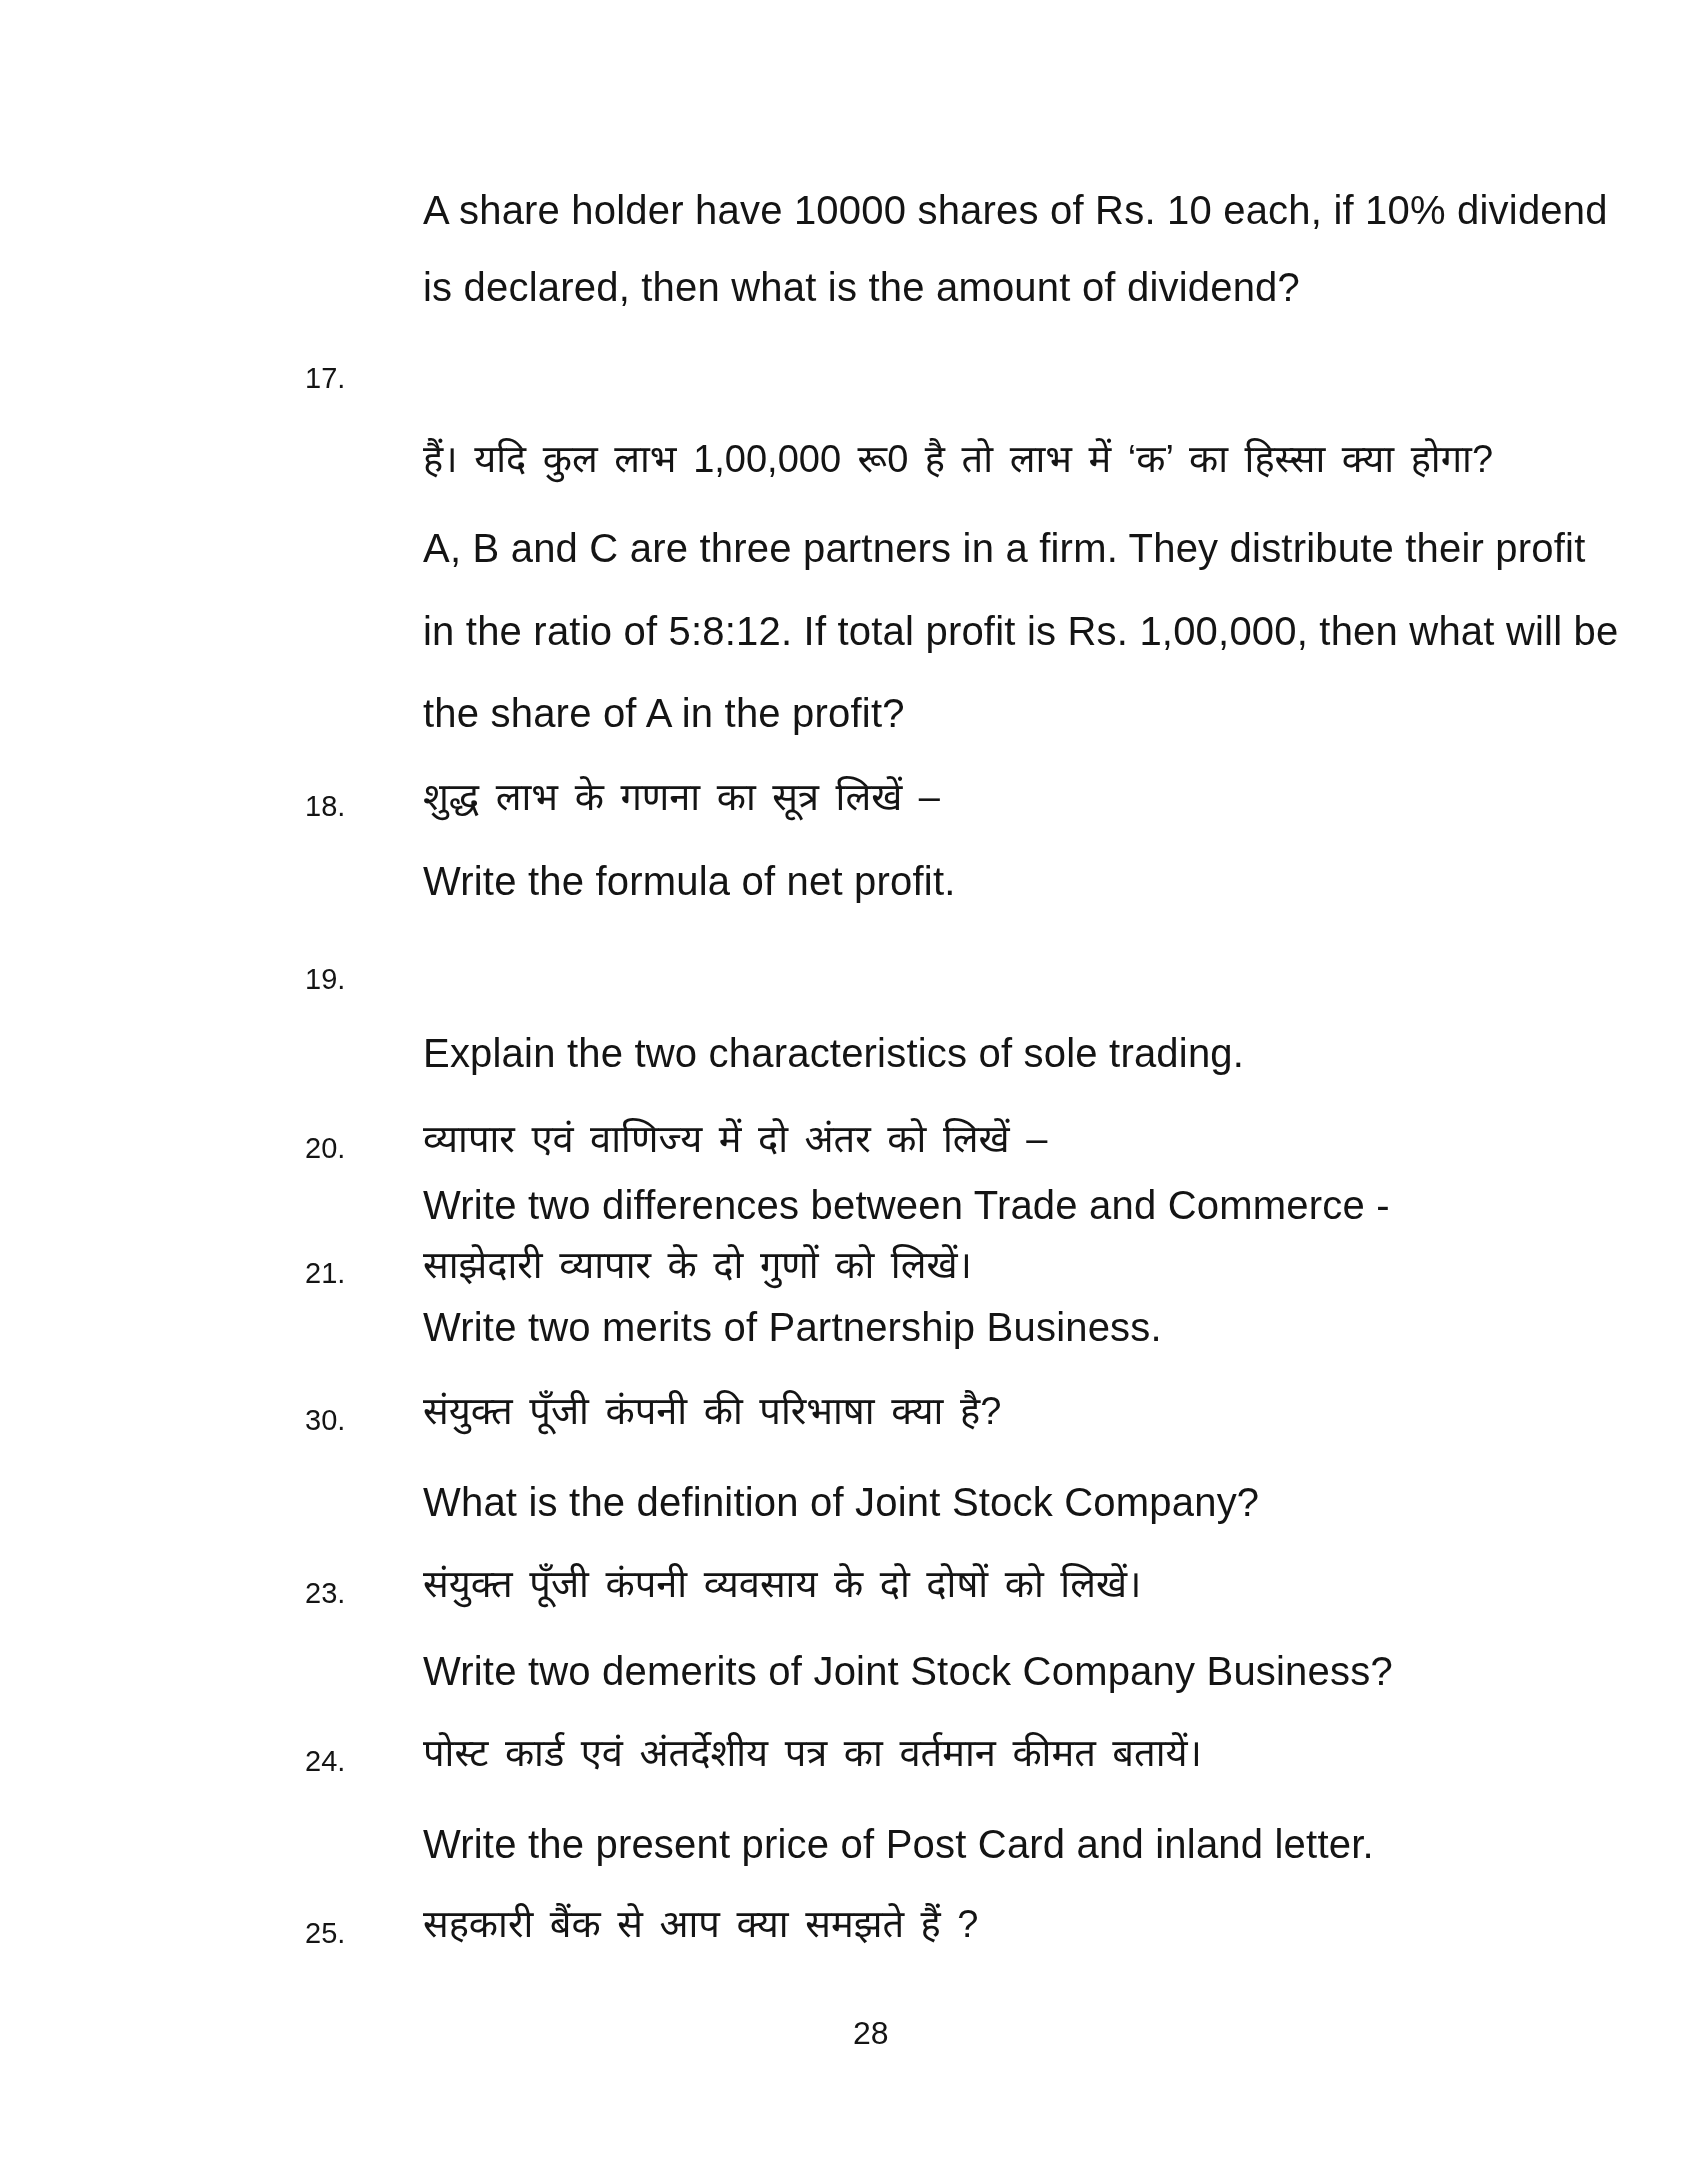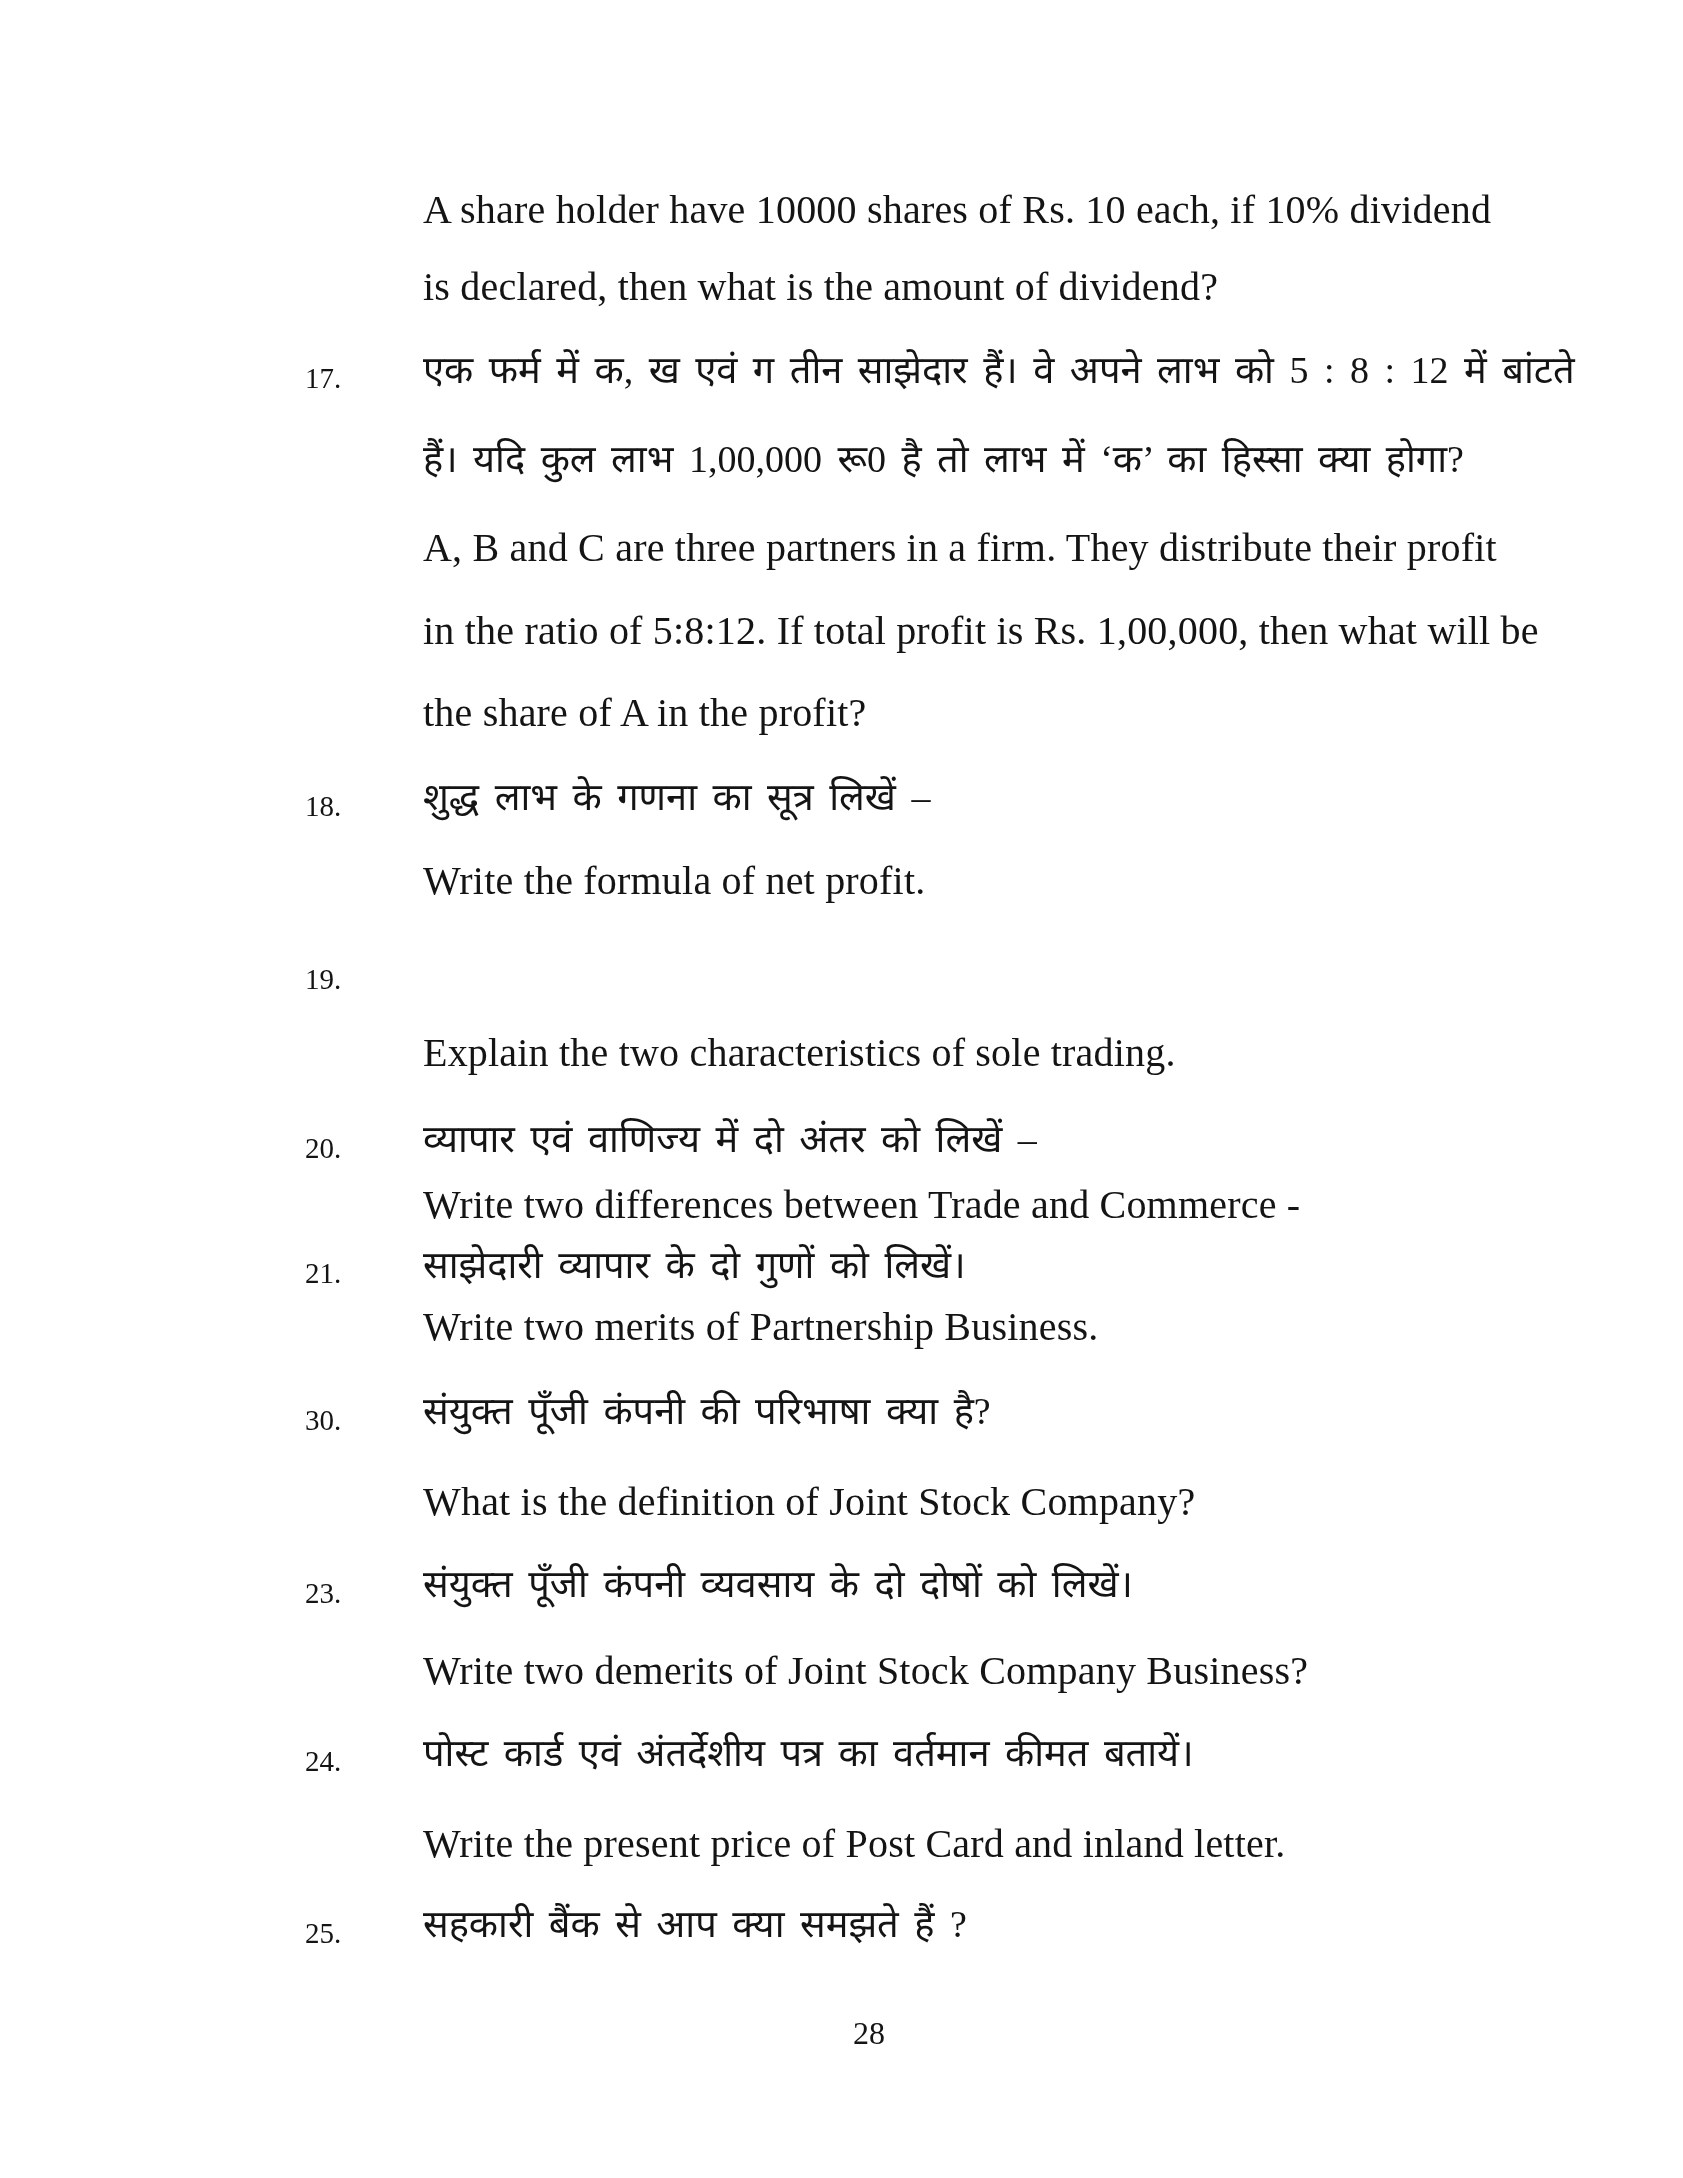--- a/index.html
+++ b/index.html
@@ -5,21 +5,21 @@
   html, body {
     margin: 0;
     padding: 0;
     background: #ffffff;
   }
   .page {
     position: relative;
     width: 1683px;
     height: 2178px;
     background: #ffffff;
-    font-family: Liberation Serif, serif;
+    font-family: Liberation Sans, sans-serif;
     color: #141414;
     overflow: hidden;
   }
   .line {
     position: absolute;
     left: 423px;
     white-space: nowrap;
     line-height: 48px;
   }
   .en {
@@ -46,21 +46,20 @@
 </style>
 </head>
 <body>
 
 <div class="page">
 
   <div class="line en" style="top:186px">A share holder have 10000 shares of Rs. 10 each, if 10% dividend</div>
   <div class="line en" style="top:263px">is declared, then what is the amount of dividend?</div>
 
   <div class="qnum" style="top:354px">17.</div>
-  <div class="line hi" style="top:346px">एक फर्म में क, ख एवं ग तीन साझेदार हैं। वे अपने लाभ को 5 : 8 : 12 में बांटते</div>
   <div class="line hi" style="top:435px">हैं। यदि कुल लाभ 1,00,000 रू0 है तो लाभ में ‘क’ का हिस्सा क्या होगा?</div>
   <div class="line en" style="top:524px">A, B and C are three partners in a firm. They distribute their profit</div>
   <div class="line en" style="top:607px">in the ratio of 5:8:12. If total profit is Rs. 1,00,000, then what will be</div>
   <div class="line en" style="top:689px">the share of A in the profit?</div>
 
   <div class="qnum" style="top:782px">18.</div>
   <div class="line hi" style="top:773px">शुद्ध लाभ के गणना का सूत्र लिखें –</div>
   <div class="line en" style="top:857px">Write the formula of net profit.</div>
 
   <div class="qnum" style="top:955px">19.</div>

